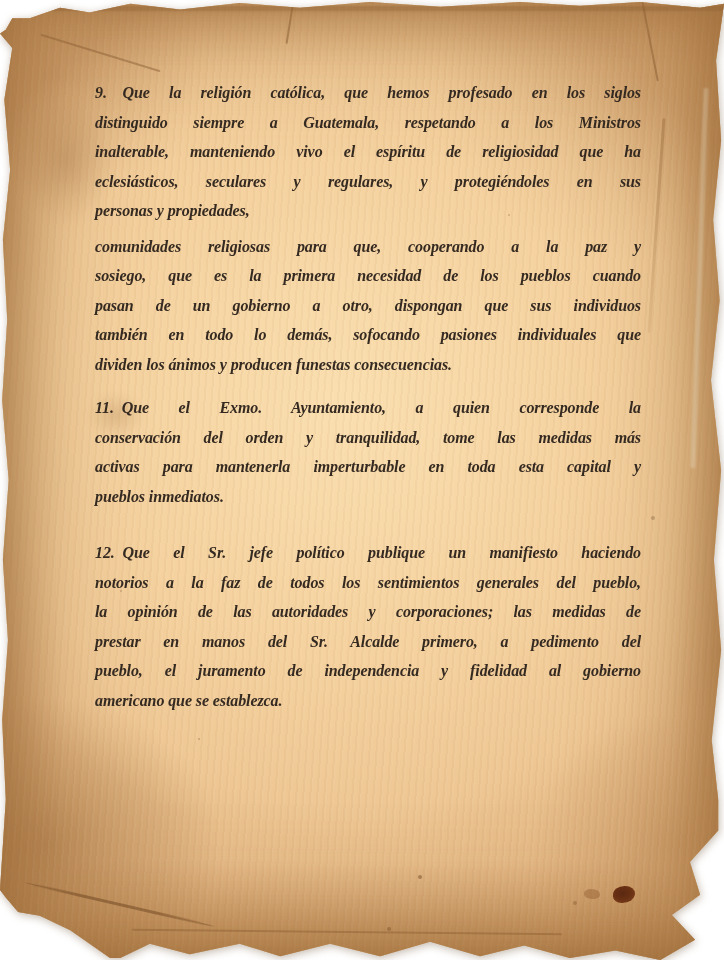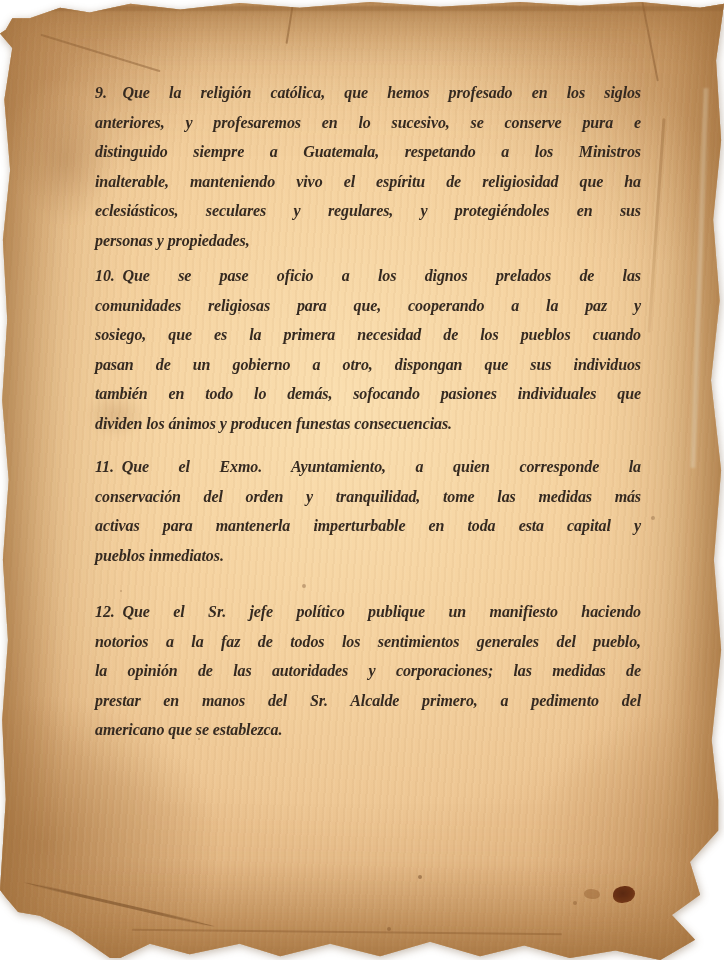--- a/index.html
+++ b/index.html
@@ -106,46 +106,45 @@
     <div class="crease crease-top-left"></div>
     <div class="crease crease-bottom-left"></div>
     <div class="crease crease-bottom-long"></div>
     <div class="edge-highlight"></div>
     <div class="specks"></div>
 
     <div class="text-block">
 
       <div class="para gap-sm">
         <div class="line">9.  Que la religión católica, que hemos profesado en los siglos</div>
-        <div class="line">anteriores, y profesaremos en lo sucesivo, se conserve pura e</div>
         <div class="line">distinguido siempre a Guatemala, respetando a los Ministros</div>
         <div class="line">inalterable, manteniendo vivo el espíritu de religiosidad que ha</div>
         <div class="line">eclesiásticos, seculares y regulares, y protegiéndoles en sus</div>
         <div class="line last">personas y propiedades,</div>
       </div>
 
       <div class="para gap-lg">
-        <div class="line">10. Que se pase oficio a los dignos prelados de las</div>
         <div class="line">comunidades religiosas para que, cooperando a la paz y</div>
         <div class="line">sosiego, que es la primera necesidad de los pueblos cuando</div>
         <div class="line">pasan de un gobierno a otro, dispongan que sus individuos</div>
         <div class="line">también en todo lo demás, sofocando pasiones individuales que</div>
         <div class="line last">dividen los ánimos y producen funestas consecuencias.</div>
       </div>
 
       <div class="para gap-md">
         <div class="line">11. Que el Exmo. Ayuntamiento, a quien corresponde la</div>
         <div class="line">conservación del orden y tranquilidad, tome las medidas más</div>
         <div class="line">activas para mantenerla imperturbable en toda esta capital y</div>
         <div class="line last">pueblos inmediatos.</div>
       </div>
 
       <div class="para">
         <div class="line">12. Que el Sr. jefe político publique un manifiesto haciendo</div>
         <div class="line">notorios a la faz de todos los sentimientos generales del pueblo,</div>
         <div class="line">la opinión de las autoridades y corporaciones; las medidas de</div>
         <div class="line">prestar en manos del Sr. Alcalde primero, a pedimento del</div>
+        <div class="line">pueblo, el juramento de independencia y fidelidad al gobierno</div>
         <div class="line last">americano que se establezca.</div>
       </div>
 
     </div>
   </div>
 </div>
 
 </body></html>

